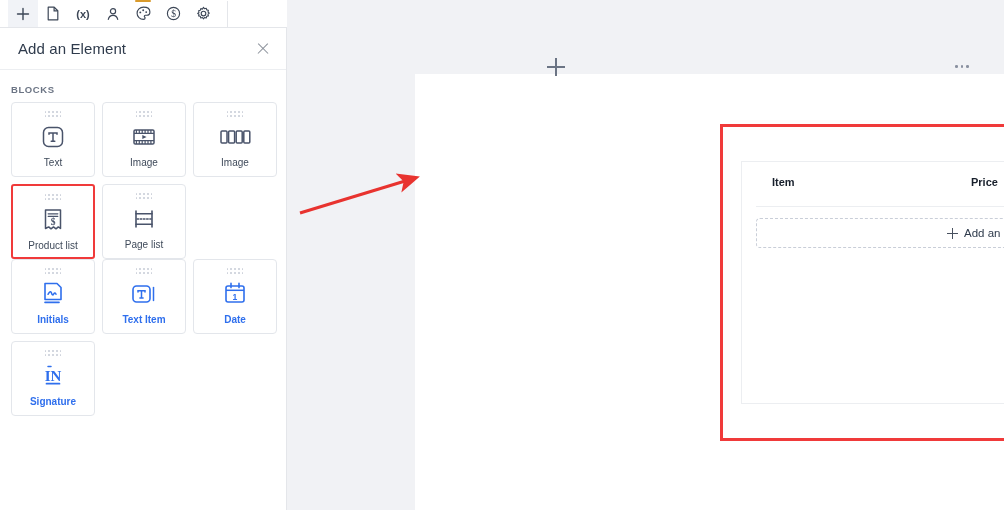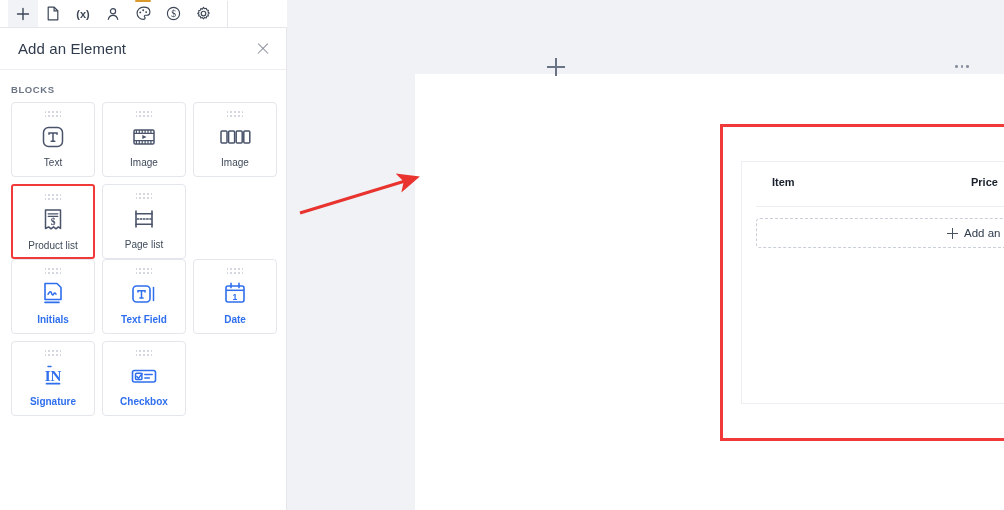--- a/index.html
+++ b/index.html
@@ -380,21 +380,21 @@
             <i></i>
             <i></i>
           </div>
         <div class="card-icon">
           <svg width="30" height="26" viewBox="0 0 30 26">
               <rect x="4" y="5" width="17" height="16" rx="3.5" fill="none" stroke="#2f6fed" stroke-width="1.6"></rect>
               <path d="M9 11V9.8h7V11M12.5 9.8v7.1M10.9 16.9h3.2" stroke="#2f6fed" stroke-width="1.5" fill="none" stroke-linecap="round"></path>
               <path d="M24.5 6.5v13" stroke="#2f6fed" stroke-width="1.5" stroke-linecap="round"></path>
             </svg>
         </div>
-        <div class="card-label">Text Field</div>
+        <div class="card-label">Text Item</div>
       </div>
 
       <div class="card blue">
         <div class="dots">
             <i></i>
             <i></i>
             <i></i>
             <i></i>
             <i></i>
             <i></i>
@@ -430,43 +430,20 @@
         <div class="card-icon">
           <svg width="28" height="27" viewBox="0 0 28 27">
               <path d="M9 4.6h3" stroke="#2f6fed" stroke-width="1.5" stroke-linecap="round"></path>
               <text x="14" y="18.5" font-family="Liberation Serif, serif" font-size="15" font-weight="bold" fill="#2f6fed" text-anchor="middle">IN</text>
               <path d="M7.5 21.7h13" stroke="#2f6fed" stroke-width="1.7" stroke-linecap="round"></path>
             </svg>
         </div>
         <div class="card-label">Signature</div>
       </div>
 
-      <div class="card blue">
-        <div class="dots">
-            <i></i>
-            <i></i>
-            <i></i>
-            <i></i>
-            <i></i>
-            <i></i>
-            <i></i>
-            <i></i>
-            <i></i>
-            <i></i>
-          </div>
-        <div class="card-icon">
-          <svg width="30" height="26" viewBox="0 0 30 26">
-              <rect x="3.5" y="7.5" width="23" height="11.5" rx="2" fill="none" stroke="#2f6fed" stroke-width="1.6"></rect>
-              <rect x="6.5" y="10.2" width="6.4" height="6.4" rx="1.2" fill="none" stroke="#2f6fed" stroke-width="1.5"></rect>
-              <path d="M7.8 13.4l1.7 1.8 3.6-4.6" fill="none" stroke="#2f6fed" stroke-width="1.4" stroke-linecap="round" stroke-linejoin="round"></path>
-              <path d="M15.8 11.6h7.4M15.8 15h4.6" stroke="#2f6fed" stroke-width="1.5" stroke-linecap="round"></path>
-            </svg>
-        </div>
-        <div class="card-label">Checkbox</div>
-      </div>
     </div>
   </div>
 
   <div class="canvas">
 
     <div class="page-strip"></div>
 
     <div class="page-toolbar"></div>
     <div class="plus-btn"></div>
     <div class="dots-btn">

